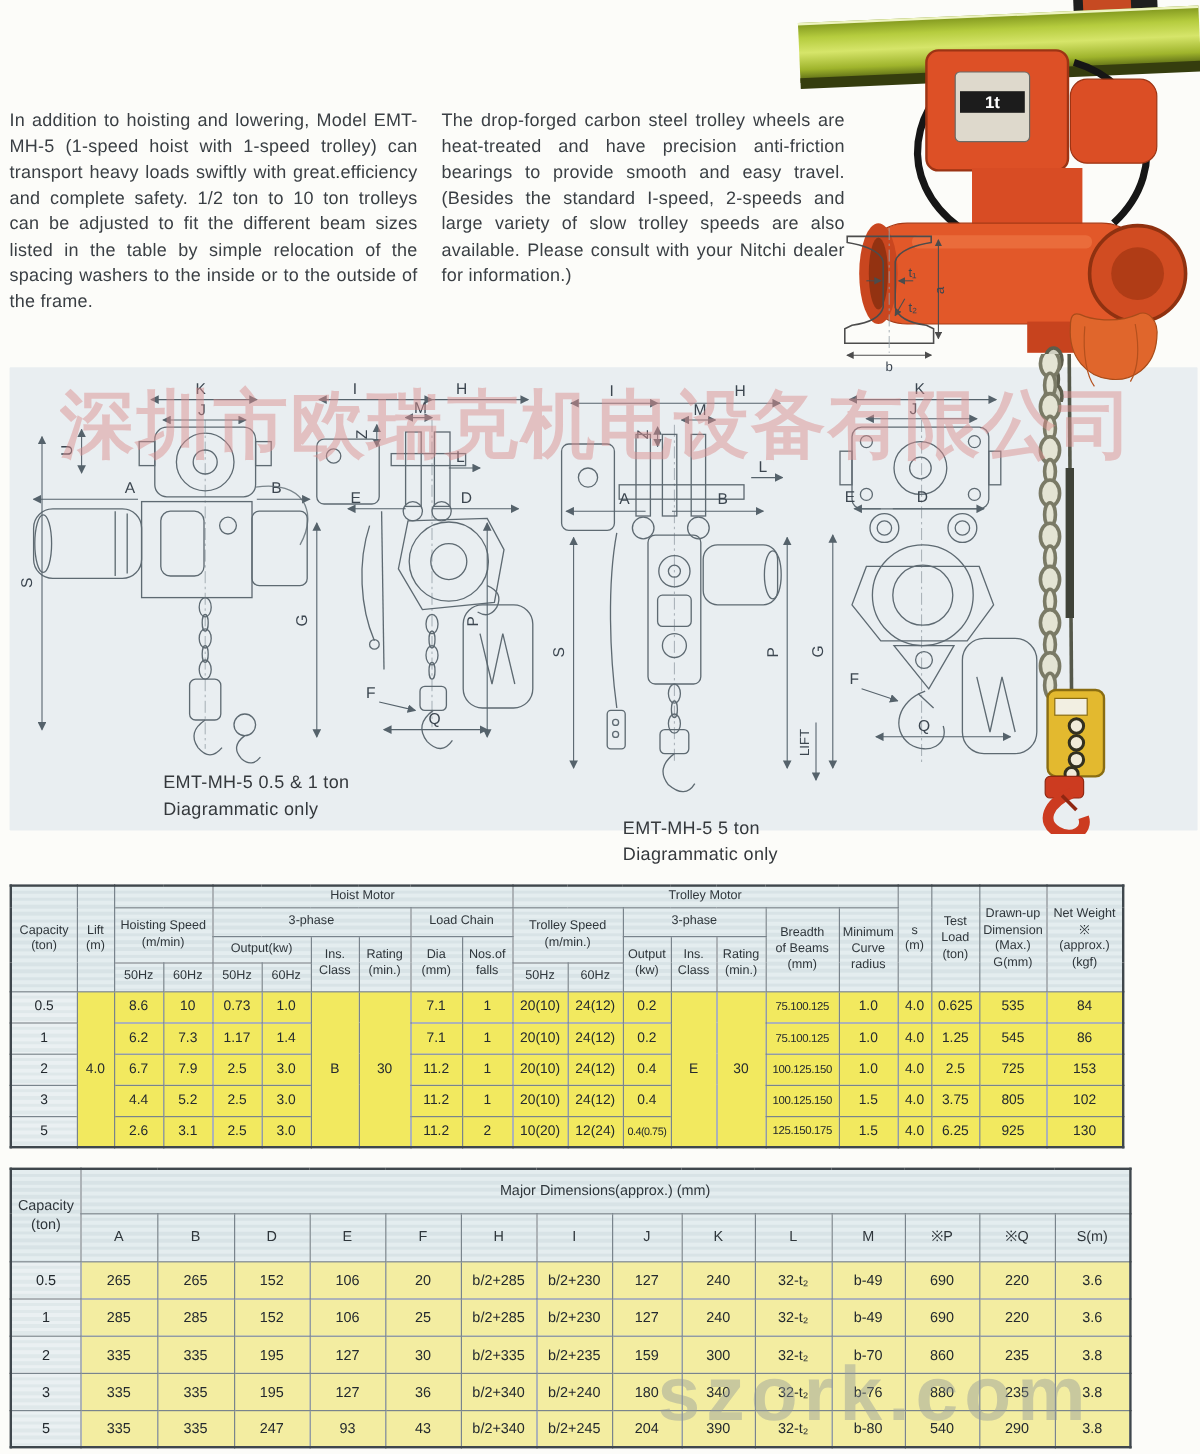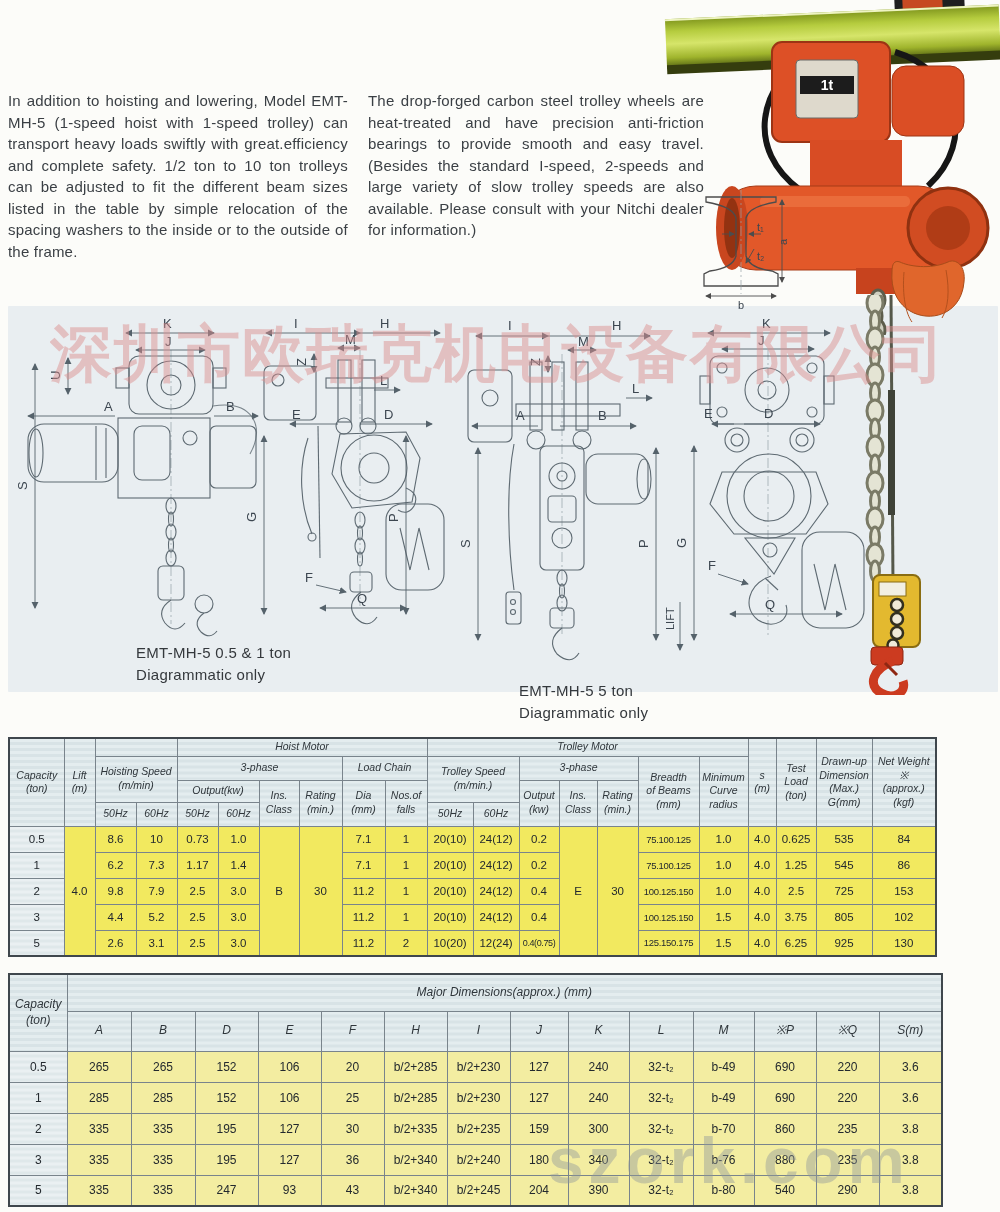--- a/index.html
+++ b/index.html
@@ -12,21 +12,21 @@
   .wm-cn{font-size:62px;color:#dc8f8f;opacity:.48;letter-spacing:2px;white-space:nowrap;
          overflow:hidden;z-index:40;pointer-events:none;font-weight:bold;}
   .wm-en{font-size:64px;color:#8f979c;opacity:.42;letter-spacing:5px;z-index:40;
          pointer-events:none;font-weight:bold;margin-top:44px;}
   .sect-title{font-size:14px;color:#a49a2c;letter-spacing:.3px;white-space:nowrap;}
   table{border-collapse:collapse;table-layout:fixed;}
   .spec{border:2px solid #3f474d;}
   .spec th,.spec td{border:1px solid #79848c;text-align:center;vertical-align:middle;
        overflow:hidden;padding:0;}
   .spec th{font-size:10.5px;font-weight:normal;white-space:pre-line;line-height:1.3;color:#2f363b;
-       background:repeating-linear-gradient(180deg,#e4edef 0 3px,#d8e3e6 3px 6px);font-style:italic;}
+       background:repeating-linear-gradient(180deg,#e4edef 0 3px,#d8e3e6 3px 6px);}
   .spec td{font-size:11.5px;color:#23292e;background:#f2e95f;}
   .t2 td{font-size:12px;background:#f3eda1;}
   .spec td.cap{background:repeating-linear-gradient(180deg,#eaf0f2 0 3px,#dfe8ea 3px 6px);}
   .spec td.sm{font-size:9.5px;letter-spacing:-.3px;}
   .spec td.xs{font-size:9px;letter-spacing:-.4px;}
   .t1 tr.hr1{height:18px;}.t1 tr.hr2{height:24px;}.t1 tr.hr3{height:22px;}.t1 tr.hr4{height:24px;}
   .t1 tr.br{height:26px;}
   .t2 tr.hr1{height:37px;}.t2 tr.hr2{height:40px;}.t2 tr.br{height:31px;}
   .t2 th{font-size:12px;}
   .sh{stroke:#5e6a72;fill:none;stroke-width:1.1;}
@@ -465,21 +465,21 @@
       <td>0.2</td>
       <td class="sm">75.100.125</td>
       <td>1.0</td>
       <td>4.0</td>
       <td>1.25</td>
       <td>545</td>
       <td>86</td>
     </tr>
     <tr class="br">
       <td class="cap">2</td>
-      <td>9.8</td>
+      <td>6.7</td>
       <td>7.9</td>
       <td>2.5</td>
       <td>3.0</td>
       <td>11.2</td>
       <td>1</td>
       <td>20(10)</td>
       <td>24(12)</td>
       <td>0.4</td>
       <td class="sm">100.125.150</td>
       <td>1.0</td>

